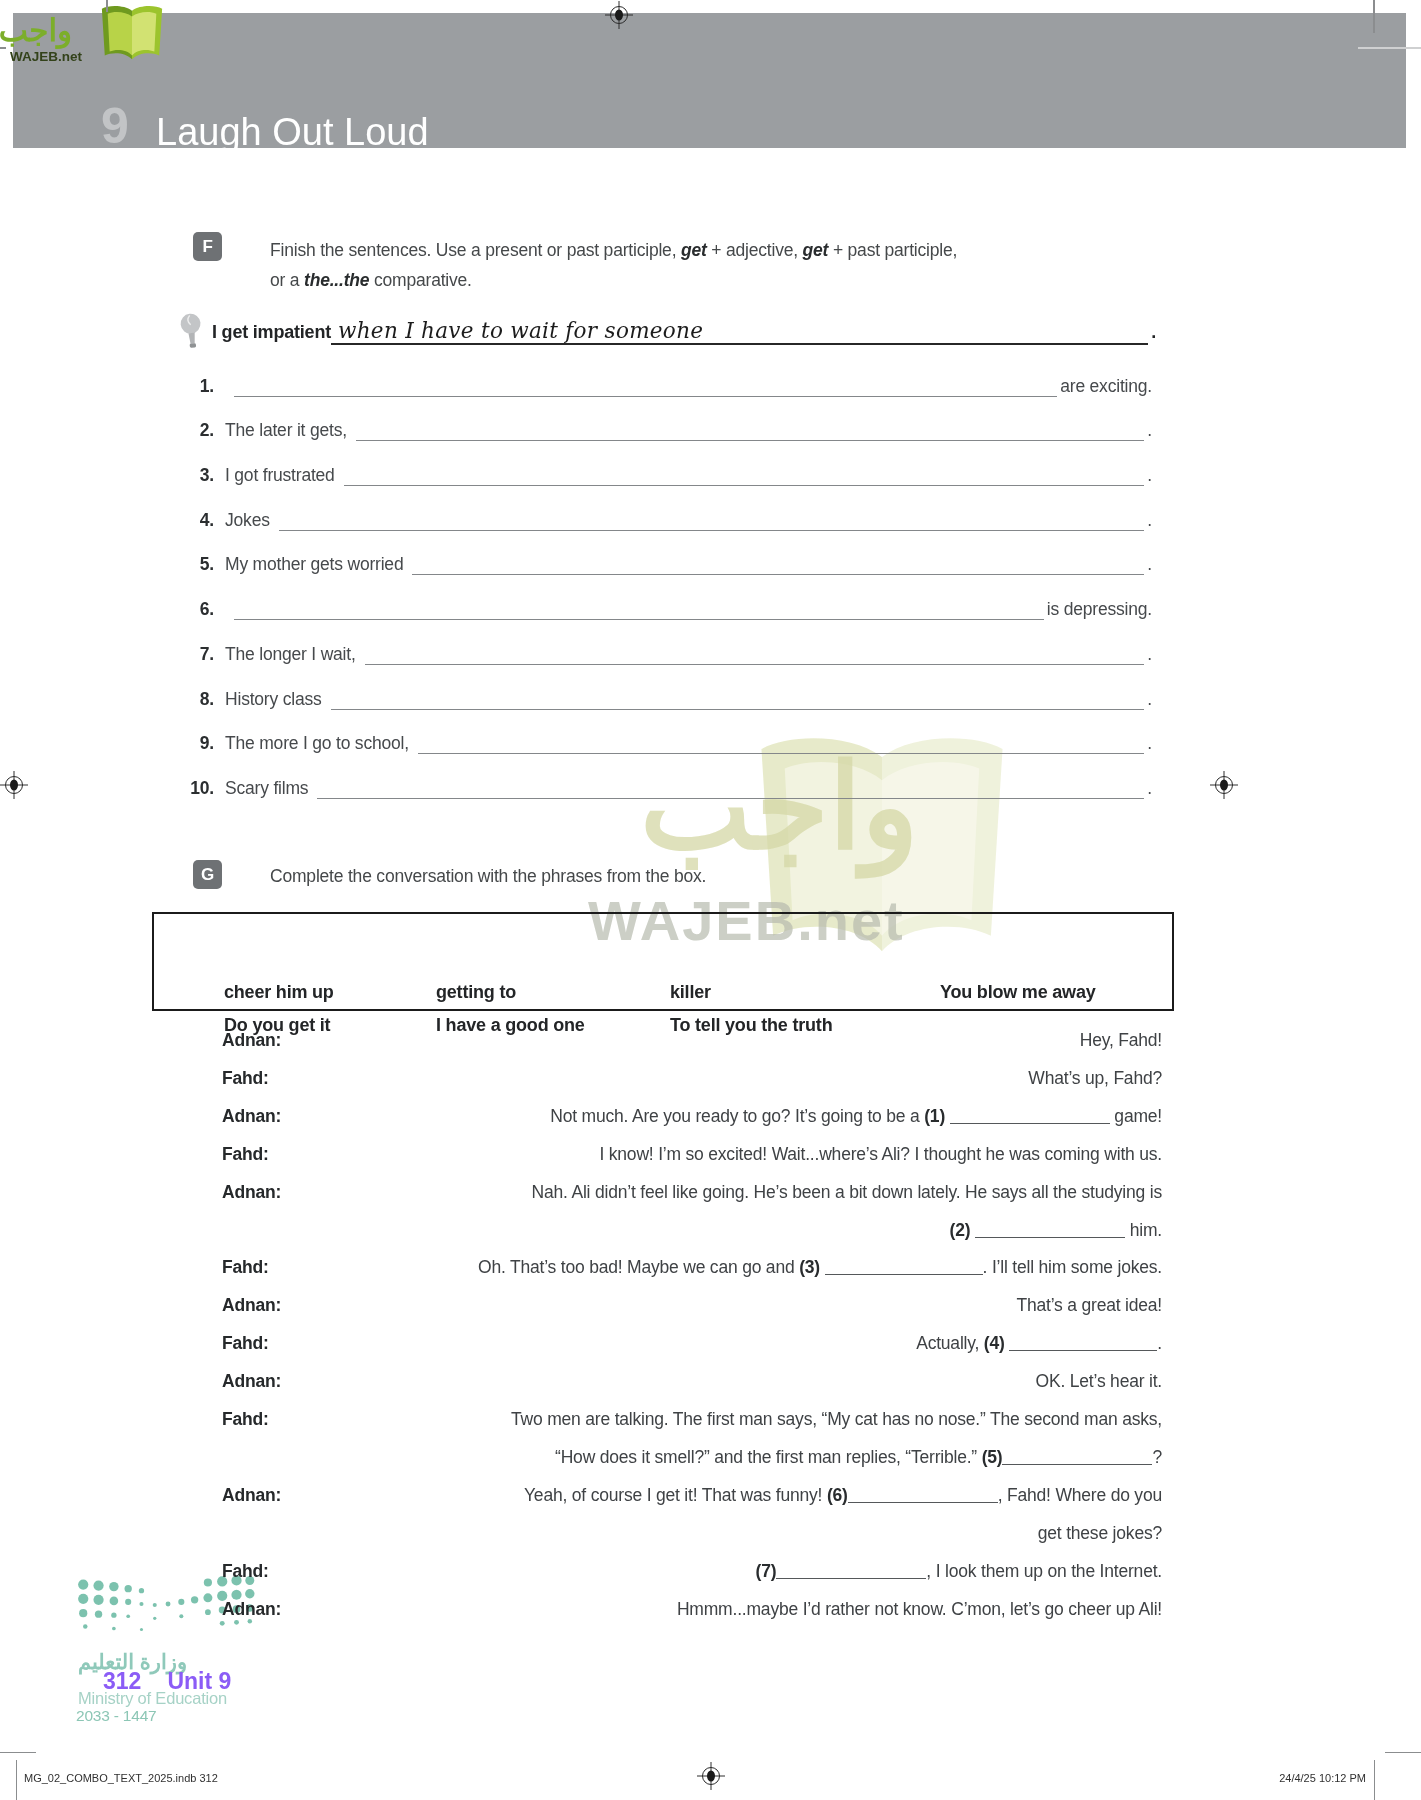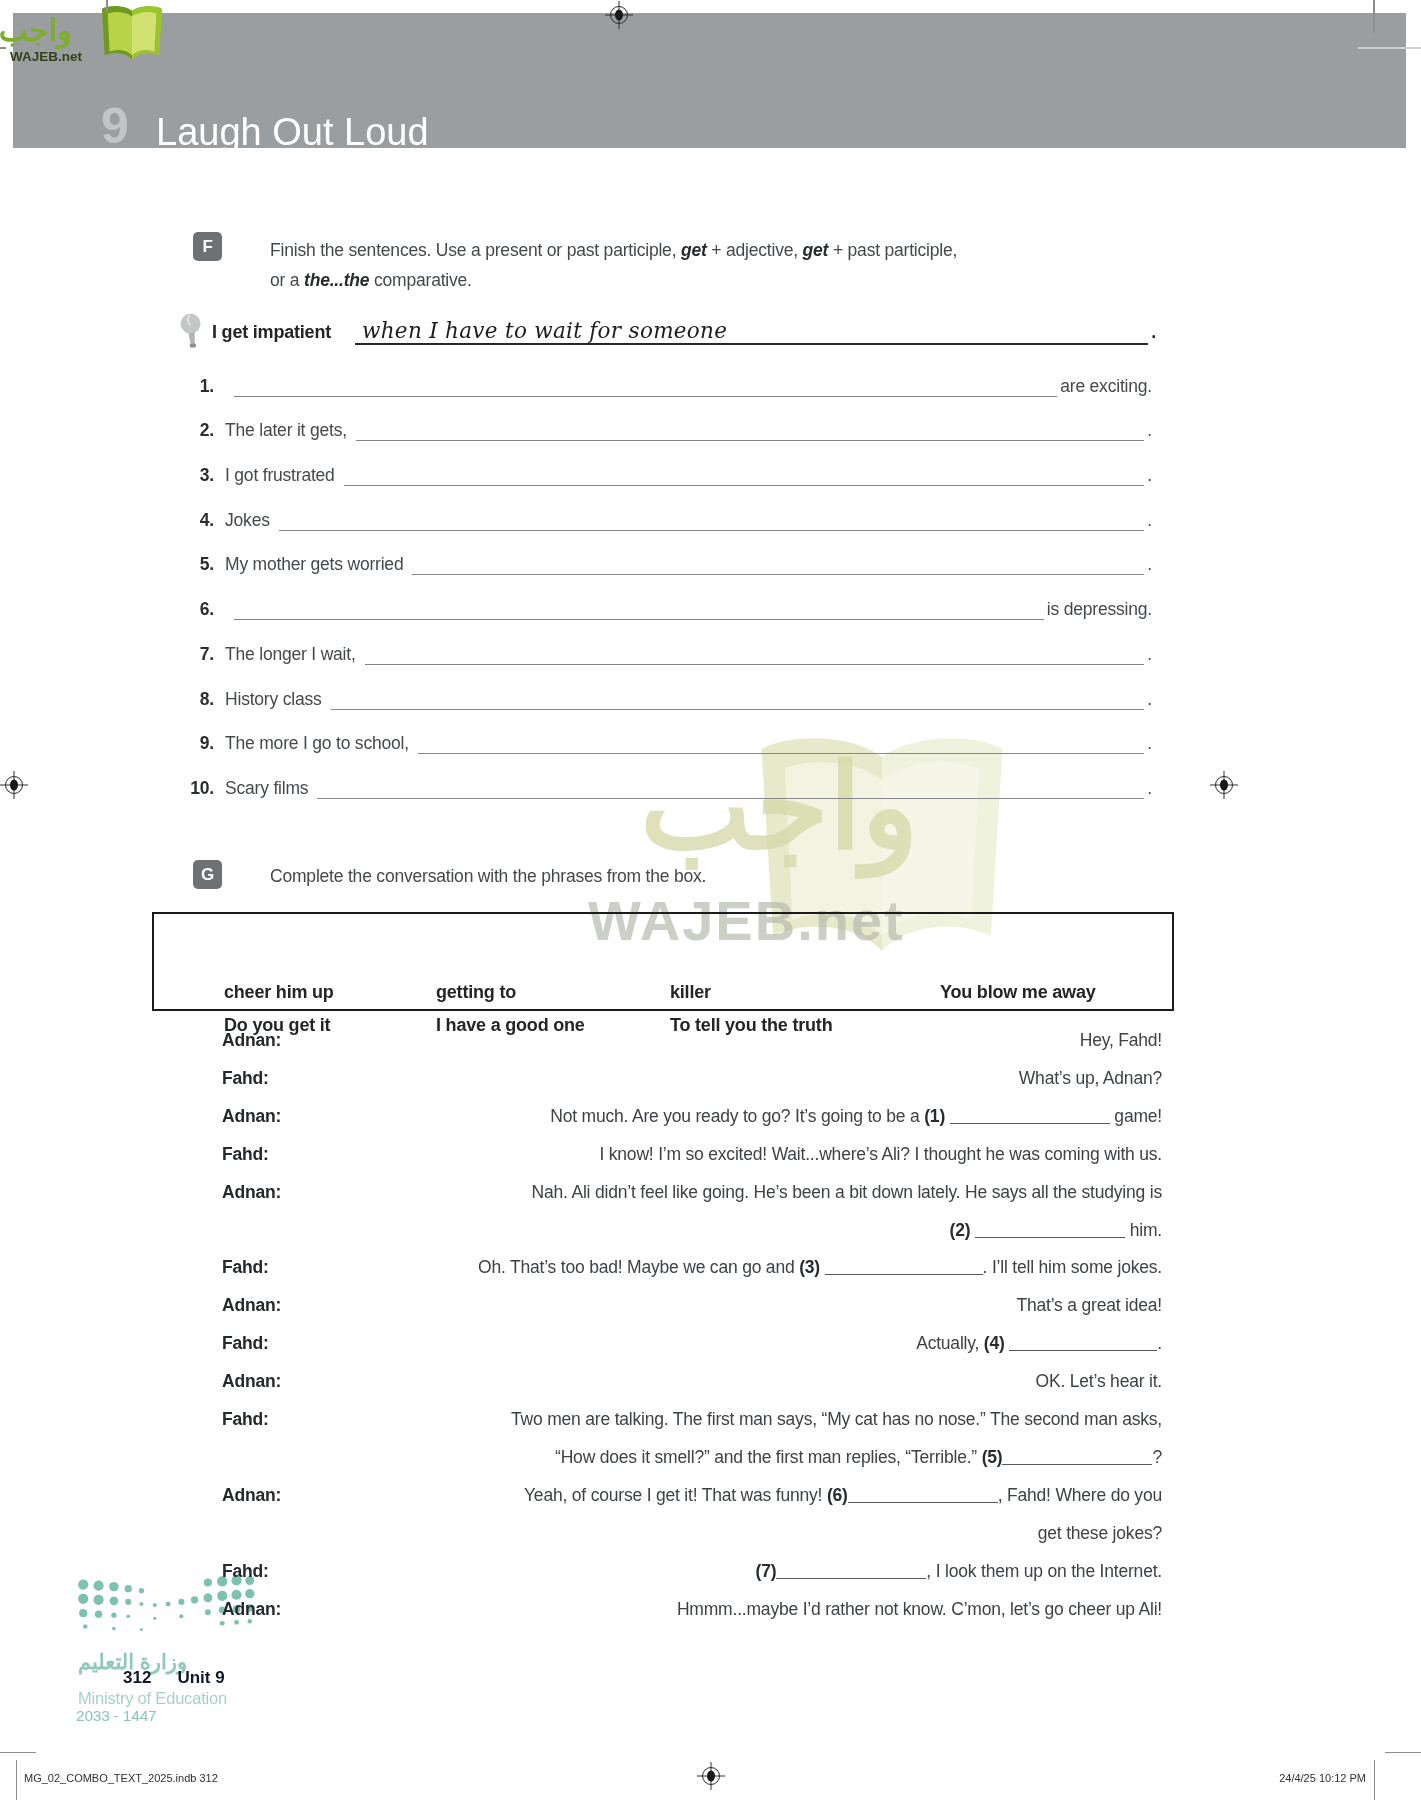--- a/index.html
+++ b/index.html
@@ -20,21 +20,21 @@
   
   .badge{position:absolute;width:29px;height:29px;background:#6e7174;border-radius:5px;
          display:flex;align-items:center;justify-content:center;color:#fff;font-weight:bold;font-size:17px;z-index:3;}
   
   .f-instr{position:absolute;left:270px;top:236px;width:900px;font-size:17.5px;line-height:29.5px;color:#45484a;z-index:3;}
   .f-instr b,.frow b,.dlg b{color:#292c2e;}
   .it{font-style:italic;}
   .bulb{position:absolute;left:180px;top:312px;transform:rotate(-6deg);z-index:3;}
   .example-row{position:absolute;left:212px;right:265px;top:318px;display:flex;align-items:baseline;z-index:3;}
   .ex-prefix{font-weight:bold;font-size:18px;color:#222426;white-space:nowrap;}
-  .ex-line{flex:1;border-bottom:2.5px solid #272727;margin-left:24px;padding-left:7px;white-space:nowrap;}
+  .ex-line{flex:1;border-bottom:2.5px solid #272727;margin-left:0;padding-left:7px;white-space:nowrap;}
   .hw{font-family:"DejaVu Serif",serif;font-style:italic;font-size:21.5px;color:#1c1c1c;letter-spacing:0.3px;}
   .ex-period{font-size:18px;font-weight:bold;color:#222426;margin-left:3px;}
   .f-items{position:absolute;left:182px;right:269px;top:352px;z-index:3;}
   .frow{display:flex;align-items:flex-end;height:44.7px;font-size:17.5px;line-height:21px;}
   .fnum{width:32px;text-align:right;font-weight:bold;color:#2b2e30;flex:0 0 auto;margin-right:11px;}
   .fpre{flex:0 0 auto;color:#46494c;margin-top:24px;}
   .fline{flex:1 1 auto;border-bottom:1.7px solid #84878a;margin:0 3px 0 9px;height:1px;align-self:flex-end;}
   .fpost{flex:0 0 auto;color:#46494c;}
   
   .g-instr{position:absolute;left:270px;top:866px;font-size:17.5px;line-height:21px;color:#45484a;z-index:3;}
@@ -46,21 +46,21 @@
   .spk{position:absolute;left:0;top:0;font-weight:bold;color:#26292b;}
   .blank{display:inline-block;height:13px;border-bottom:1.9px solid #55585a;margin-bottom:-2px;}
   
   .wm{position:absolute;z-index:1;pointer-events:none;}
   .wm-ar{left:640px;top:748px;font-size:118px;line-height:1;font-weight:bold;color:#d5d8a6;opacity:.75;direction:rtl;}
   .wm-site{left:588px;top:893px;font-size:56px;line-height:1;font-weight:bold;color:#b7bbae;opacity:.7;letter-spacing:2px;}
   .wm-book{left:742px;top:693px;opacity:.8;}
   
   .moe-dots{position:absolute;left:73px;top:1576px;z-index:2;}
   .moe-ar{position:absolute;left:78px;top:1650px;font-size:21px;font-weight:bold;color:#8fc9ba;direction:rtl;z-index:2;}
-  .page-label{position:absolute;left:103px;top:1668px;font-size:17px;font-weight:bold;color:#0f172a;z-index:4;letter-spacing:0;margin-left:20px;}
+  .page-label{position:absolute;left:103px;top:1668px;font-size:23px;font-weight:bold;color:#8b5cf6;z-index:4;letter-spacing:0;}
   .page-label .unit{margin-left:26px;}
   .moe-en{position:absolute;left:78px;top:1689px;font-size:16.5px;color:#a6d2c6;z-index:2;}
   .moe-years{position:absolute;left:76px;top:1707px;font-size:15.5px;color:#8cc6b5;z-index:2;}
   
   .foot{position:absolute;top:1772px;font-size:11px;color:#303030;letter-spacing:0;z-index:3;}
   .foot-left{left:24px;}
   .foot-right{right:55px;}
 </style>
 </head>
 <body>
@@ -216,21 +216,21 @@
       <span class="phrase" style="left: 282px; top: 20px; text-align: right;">getting to</span>
       <span class="phrase" style="left: 516px; top: 20px;">killer</span>
       <span class="phrase" style="left: 786px; top: 20px;">You blow me away</span>
       <span class="phrase" style="left: 70px; top: 53px;">Do you get it</span>
       <span class="phrase" style="left: 282px; top: 53px;">I have a good one</span>
       <span class="phrase" style="left: 516px; top: 53px;">To tell you the truth</span>
     </div>
 
   <div class="dlg" id="dialogue">
       <div class="turn"><span class="spk">Adnan:</span><span><span>Hey, Fahd!</span></span></div>
-      <div class="turn"><span class="spk">Fahd:</span><span><span>What’s up, Adnan?</span></span></div>
+      <div class="turn"><span class="spk">Fahd:</span><span><span>What’s up, Fahd?</span></span></div>
       <div class="turn"><span class="spk">Adnan:</span><span><span>Not much. Are you ready to go? It’s going to be a </span><b>(1)</b><span> </span><span class="blank" style="width: 160px;"></span><span> game!</span></span></div>
       <div class="turn"><span class="spk">Fahd:</span><span><span>I know! I’m so excited! Wait...where’s Ali? I thought he was coming with us.</span></span></div>
       <div class="turn"><span class="spk">Adnan:</span><span><span>Nah. Ali didn’t feel like going. He’s been a bit down lately. He says all the studying is</span><br><b>(2)</b><span> </span><span class="blank" style="width: 150px;"></span><span> him.</span></span></div>
       <div class="turn"><span class="spk">Fahd:</span><span><span>Oh. That’s too bad! Maybe we can go and </span><b>(3)</b><span> </span><span class="blank" style="width: 158px;"></span><span>. I’ll tell him some jokes.</span></span></div>
       <div class="turn"><span class="spk">Adnan:</span><span><span>That’s a great idea!</span></span></div>
       <div class="turn"><span class="spk">Fahd:</span><span><span>Actually, </span><b>(4)</b><span> </span><span class="blank" style="width: 148px;"></span><span>.</span></span></div>
       <div class="turn"><span class="spk">Adnan:</span><span><span>OK. Let’s hear it.</span></span></div>
       <div class="turn"><span class="spk">Fahd:</span><span><span>Two men are talking. The first man says, “My cat has no nose.” The second man asks,</span><br><span>“How does it smell?” and the first man replies, “Terrible.” </span><b>(5)</b><span class="blank" style="width: 150px;"></span><span>?</span></span></div>
       <div class="turn"><span class="spk">Adnan:</span><span><span>Yeah, of course I get it! That was funny! </span><b>(6)</b><span class="blank" style="width: 150px;"></span><span>, Fahd! Where do you</span><br><span>get these jokes?</span></span></div>
       <div class="turn"><span class="spk">Fahd:</span><span><b>(7)</b><span class="blank" style="width: 150px;"></span><span>, I look them up on the Internet.</span></span></div>

